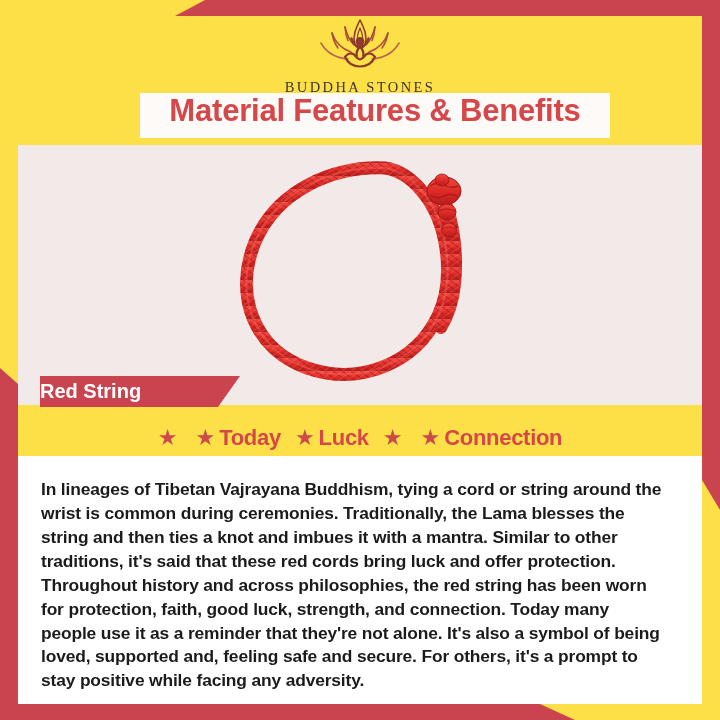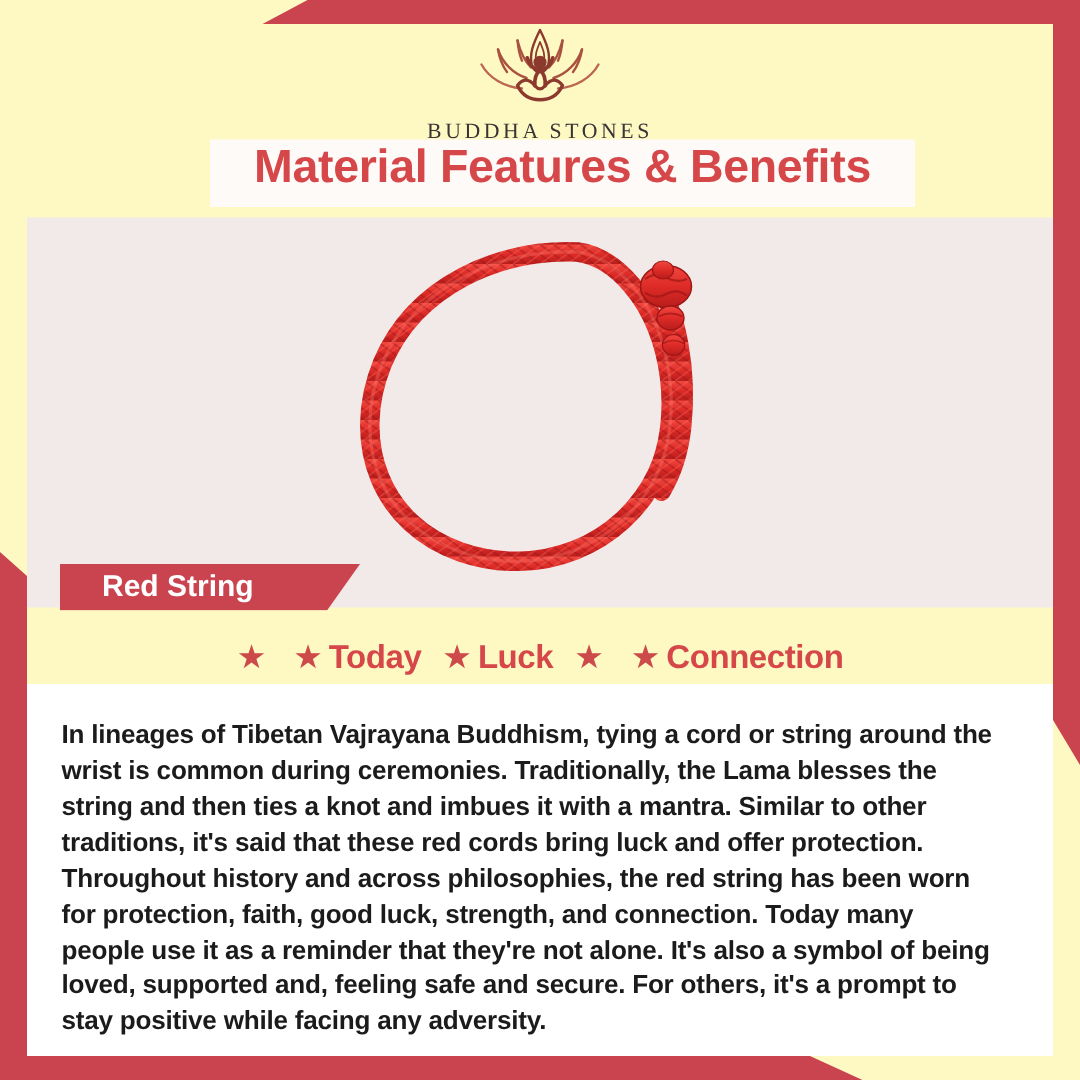--- a/index.html
+++ b/index.html
@@ -10,21 +10,21 @@
     width: 720px;
     height: 720px;
     overflow: hidden;
     font-family: "Liberation Sans", sans-serif;
     background: #f9efed;
   }
   #page {
     position: relative;
     width: 720px;
     height: 720px;
-    background: #fef9c3;
+    background: #fde047;
     overflow: hidden;
   }
 
   
   .band {
     position: absolute;
     background: #ca4450;
   }
   .band-top {
     top: 0;
@@ -124,21 +124,20 @@
     height: 31px;
     background: #ca4450;
     clip-path: polygon(0 0, 200px 0, 178px 31px, 0 31px);
     display: flex;
     align-items: center;
   }
   .ribbon-text {
     color: #ffffff;
     font-size: 20px;
     font-weight: bold;
-    padding-left: 28px;
     white-space: nowrap;
   }
 
   
   .features {
     position: absolute;
     left: 18px;
     top: 420px;
     width: 684px;
     height: 36px;

